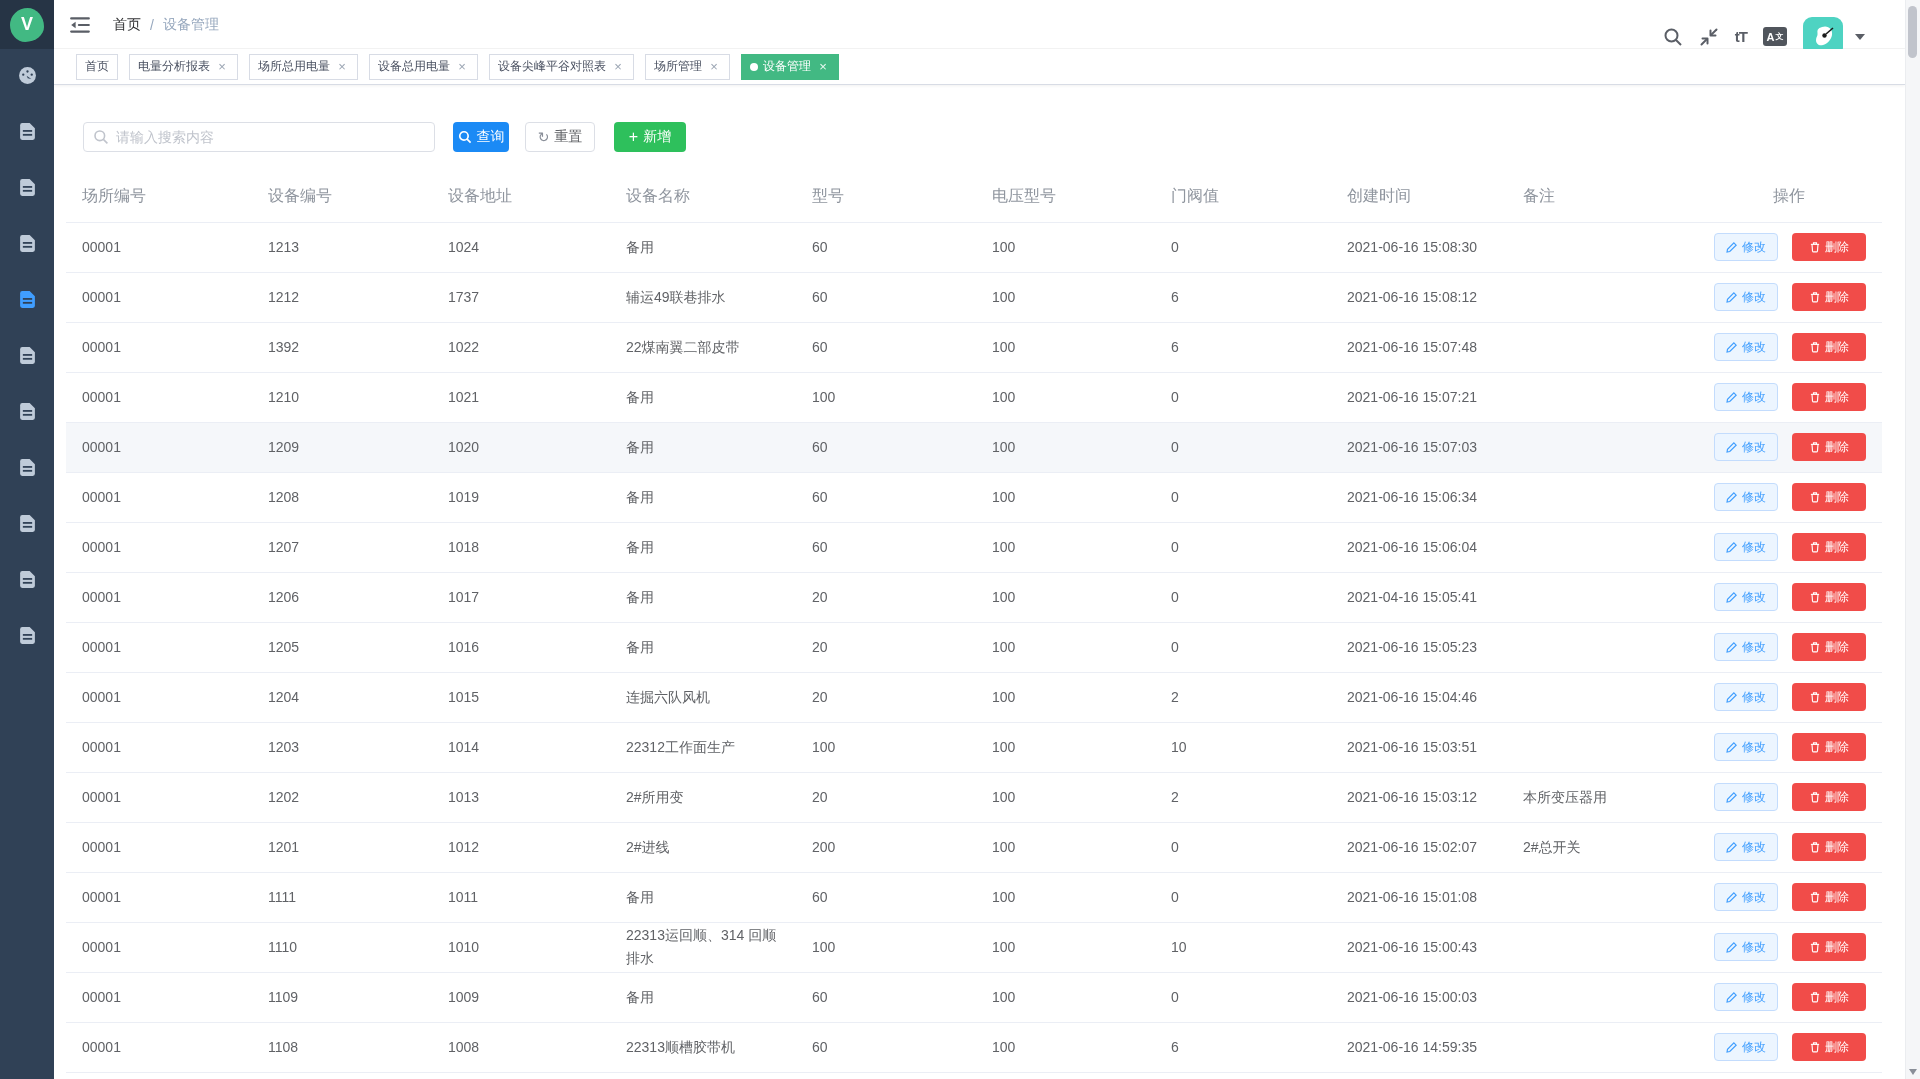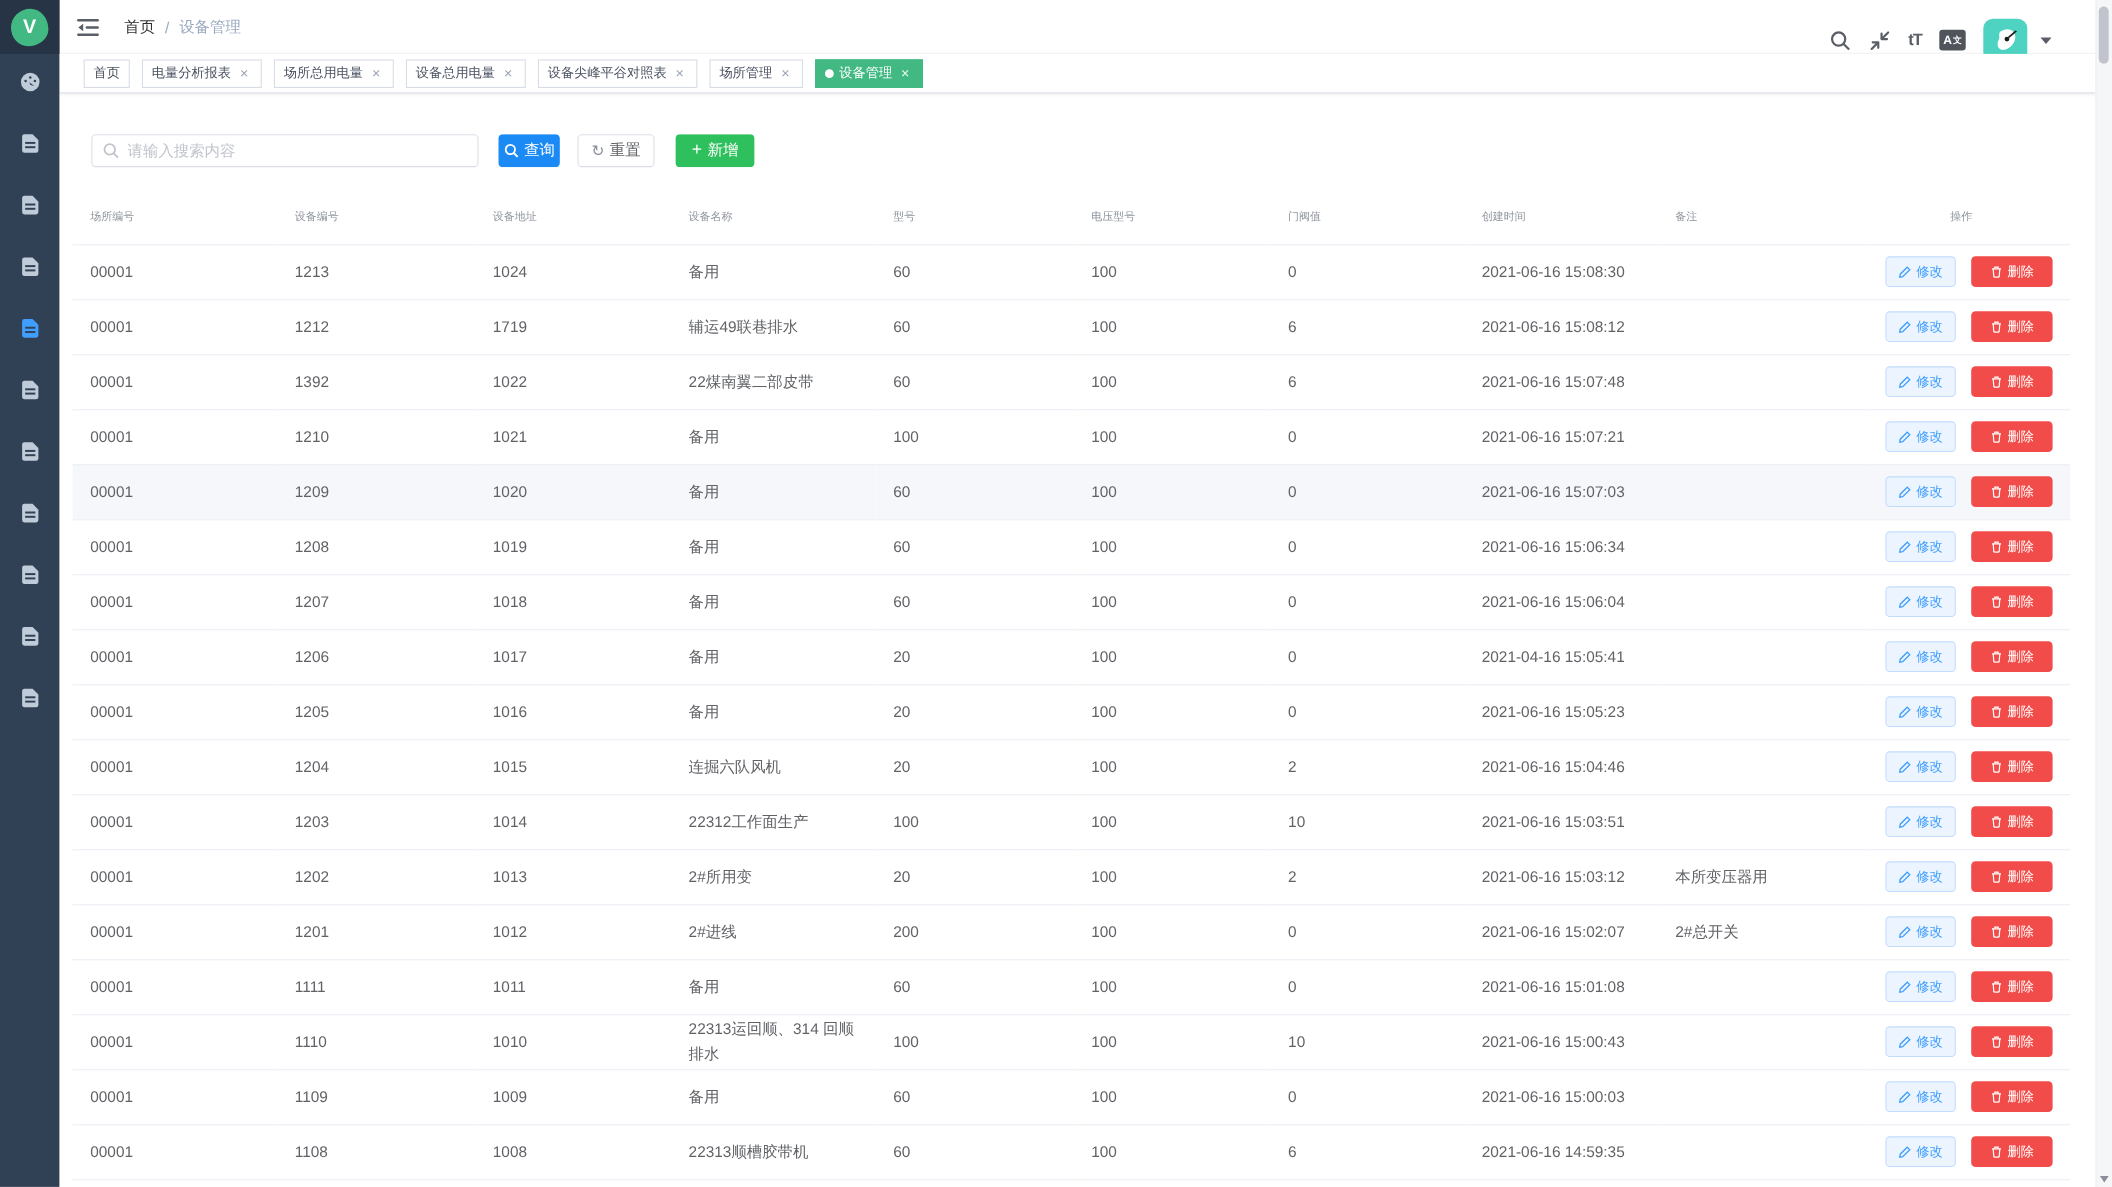--- a/index.html
+++ b/index.html
@@ -55,21 +55,21 @@
          font-size:14px; border:1px solid transparent; cursor:pointer; gap:5px; font-family:"Liberation Sans", sans-serif; }
   .btn-query { background:#1b8af5; color:#fff; width:56px; margin-left:18px; }
   .btn-reset { background:#fff; border-color:#dcdfe6; color:#606266; width:70px; margin-left:16px; }
   .btn-reset .ricon { font-size:14px; color:#8a8f99; }
   .btn-add { background:#2ec05c; color:#fff; width:72px; margin-left:19px; }
   .btn-add .plus { font-size:16px; font-weight:400; }
 
   
   .table-wrap { position:absolute; left:66px; top:172px; width:1816px; }
   table { border-collapse:collapse; table-layout:fixed; width:1816px; }
-  th { height:50px; text-align:left; padding:0 12px 0 16px; color:#8f959e; font-weight:500; font-size:10px;
+  th { height:50px; text-align:left; padding:0 12px 0 16px; color:#8f959e; font-weight:500; font-size:16px;
        border-bottom:1px solid #ebeef5; background:#fff; white-space:nowrap; }
   th.th-ops { padding-left:75px; }
   td { height:50px; text-align:left; padding:0 12px 0 16px; color:#606266; font-size:14px;
        border-bottom:1px solid #ebeef5; line-height:23px; vertical-align:middle; }
   td.nowrap { white-space:nowrap; }
   tr.highlight td { background:#f5f7fa; }
   .ops { display:flex; align-items:center; gap:14px; }
   .btn-edit { display:inline-flex; align-items:center; justify-content:center; gap:4px; width:64px; height:28px;
               background:#ecf5ff; border:1px solid #c3dcfd; color:#409eff; font-size:12px; border-radius:4px; cursor:pointer;
               font-family:"Liberation Sans", sans-serif; }
@@ -375,21 +375,21 @@
                     <path d="M4 4.5 l0.7 9 a1.3 1.3 0 0 0 1.3 1 h4 a1.3 1.3 0 0 0 1.3 -1 l0.7 -9"></path>
                   </svg>
                   <span>删除</span>
                 </button>
               </span>
             </td>
           </tr>
           <tr>
             <td class="nowrap">00001</td>
             <td class="nowrap">1212</td>
-            <td class="nowrap">1719</td>
+            <td class="nowrap">1737</td>
             <td>辅运49联巷排水</td>
             <td class="nowrap">60</td>
             <td class="nowrap">100</td>
             <td class="nowrap">6</td>
             <td class="nowrap">2021-06-16 15:08:12</td>
             <td></td>
             <td>
               <span class="ops">
                 <button class="btn-edit">
                   <svg width="12" height="12" viewBox="0 0 16 16">

